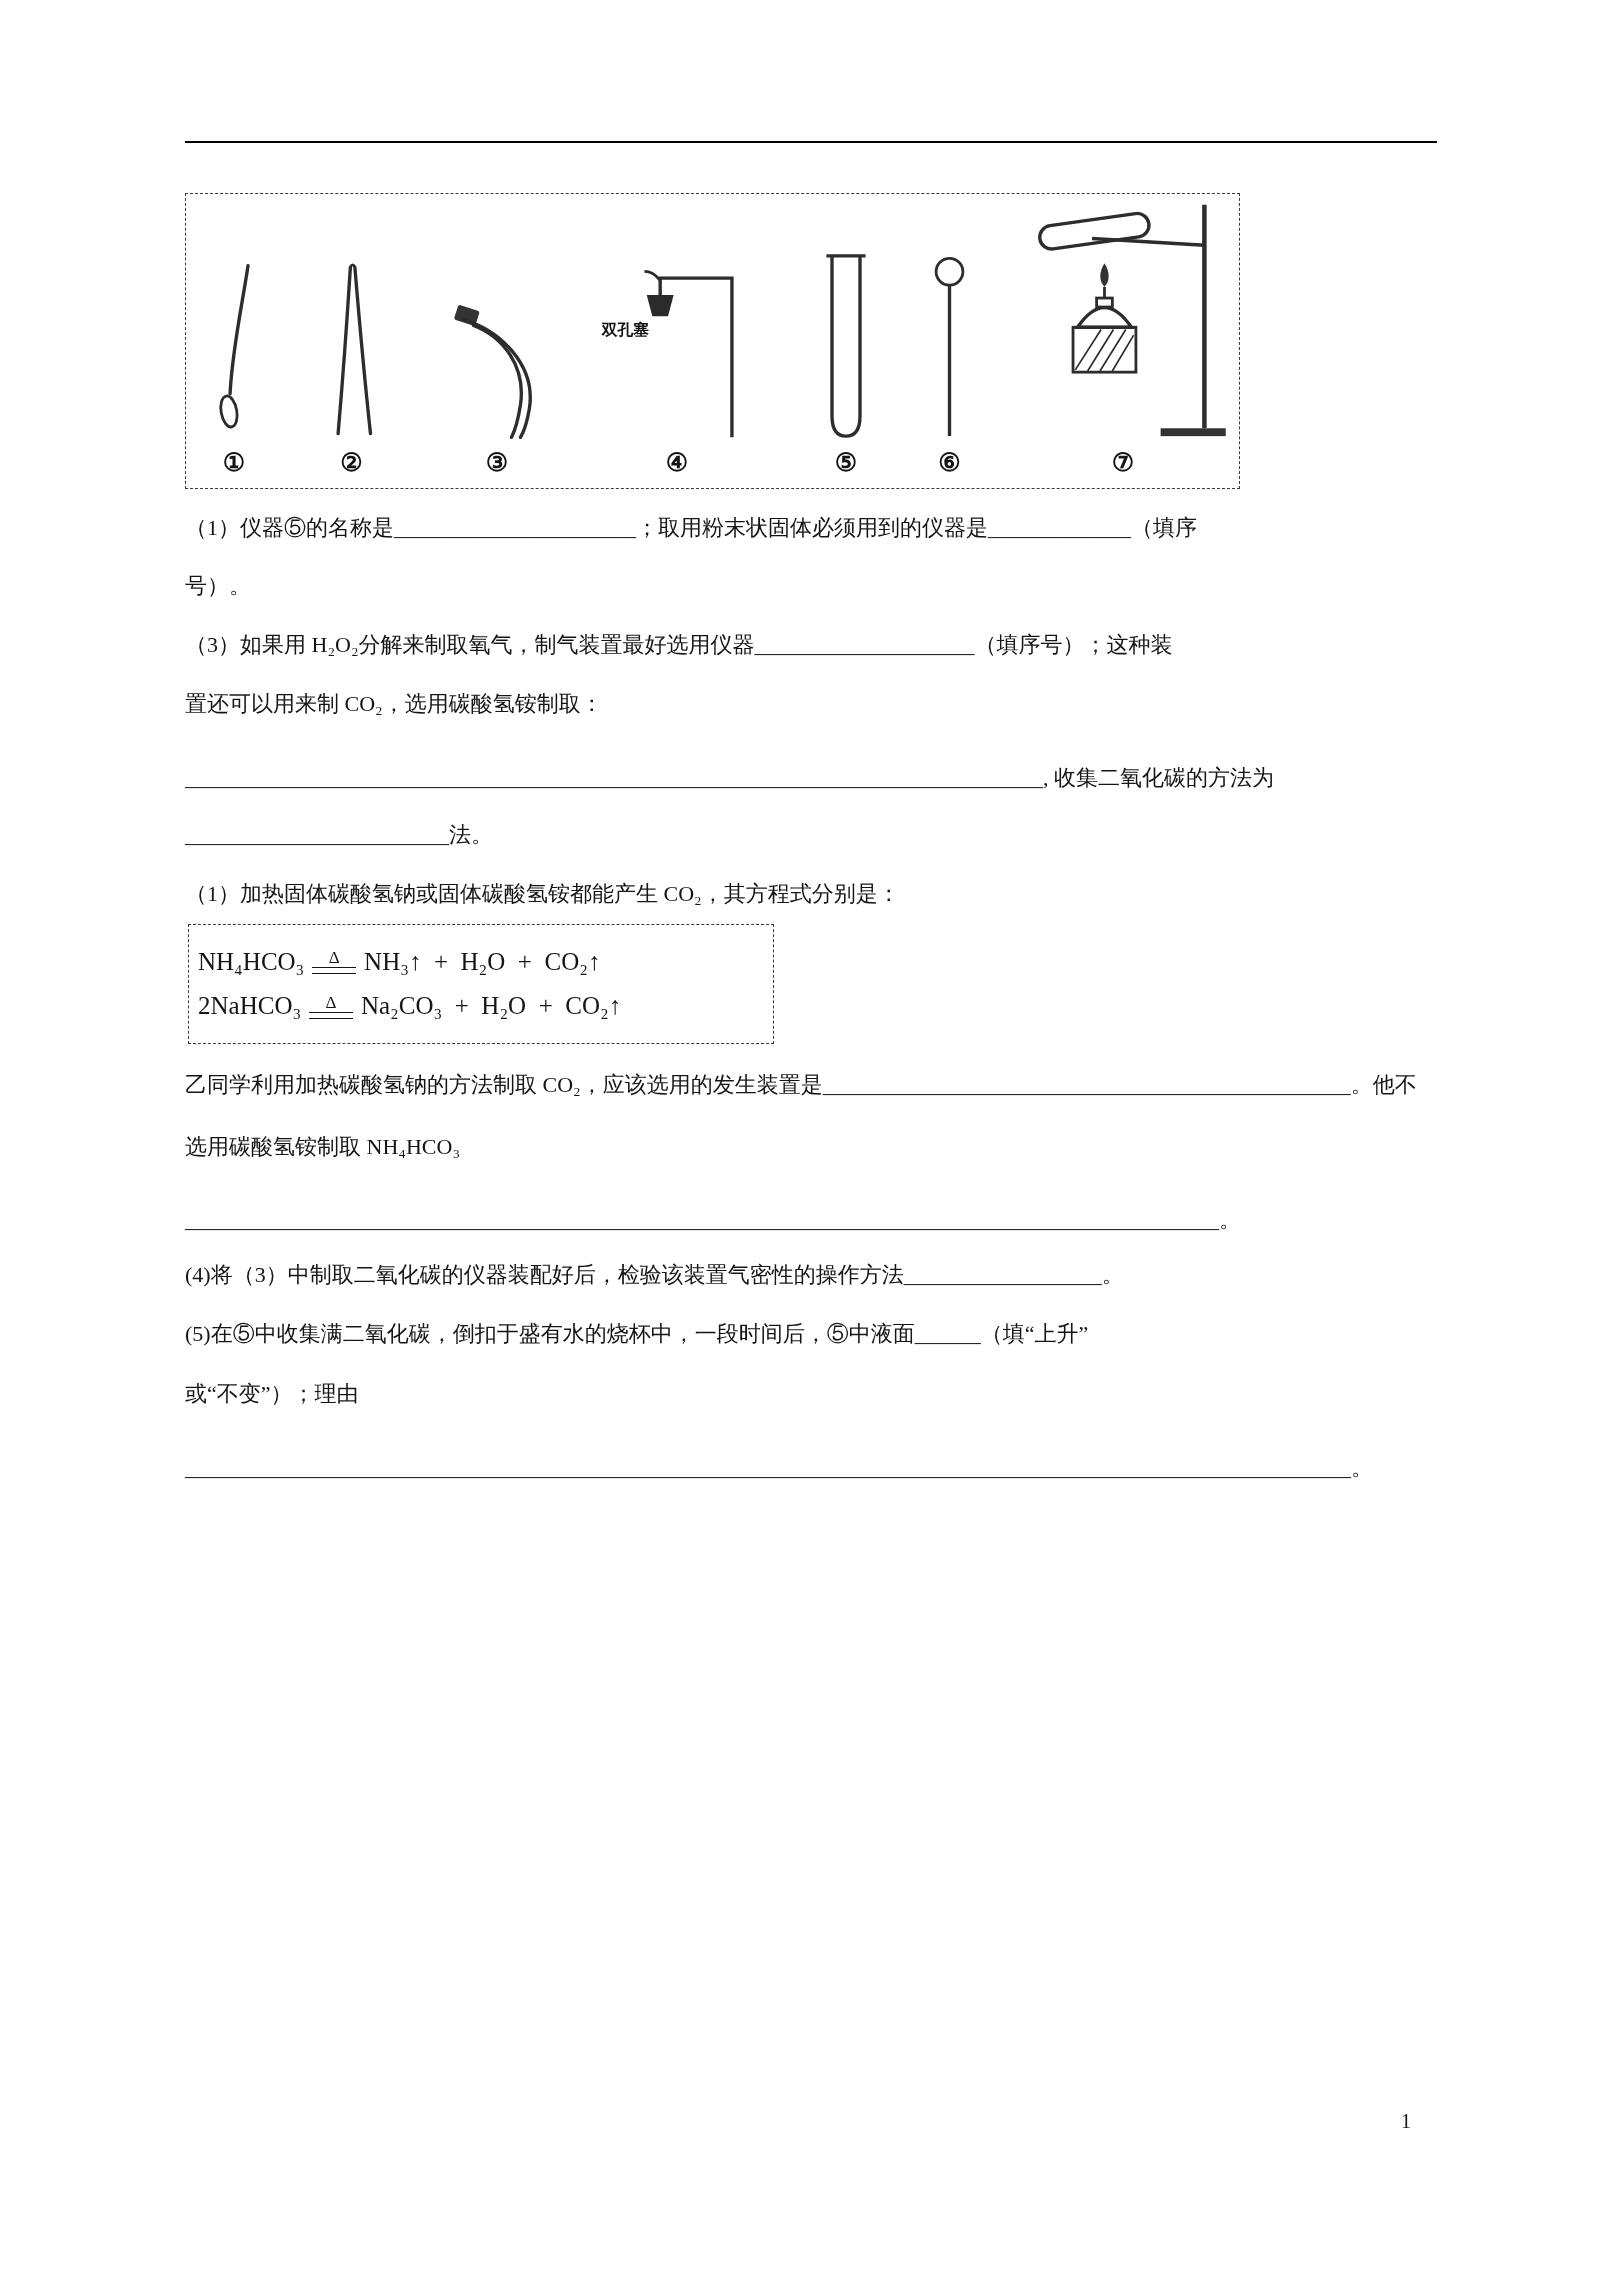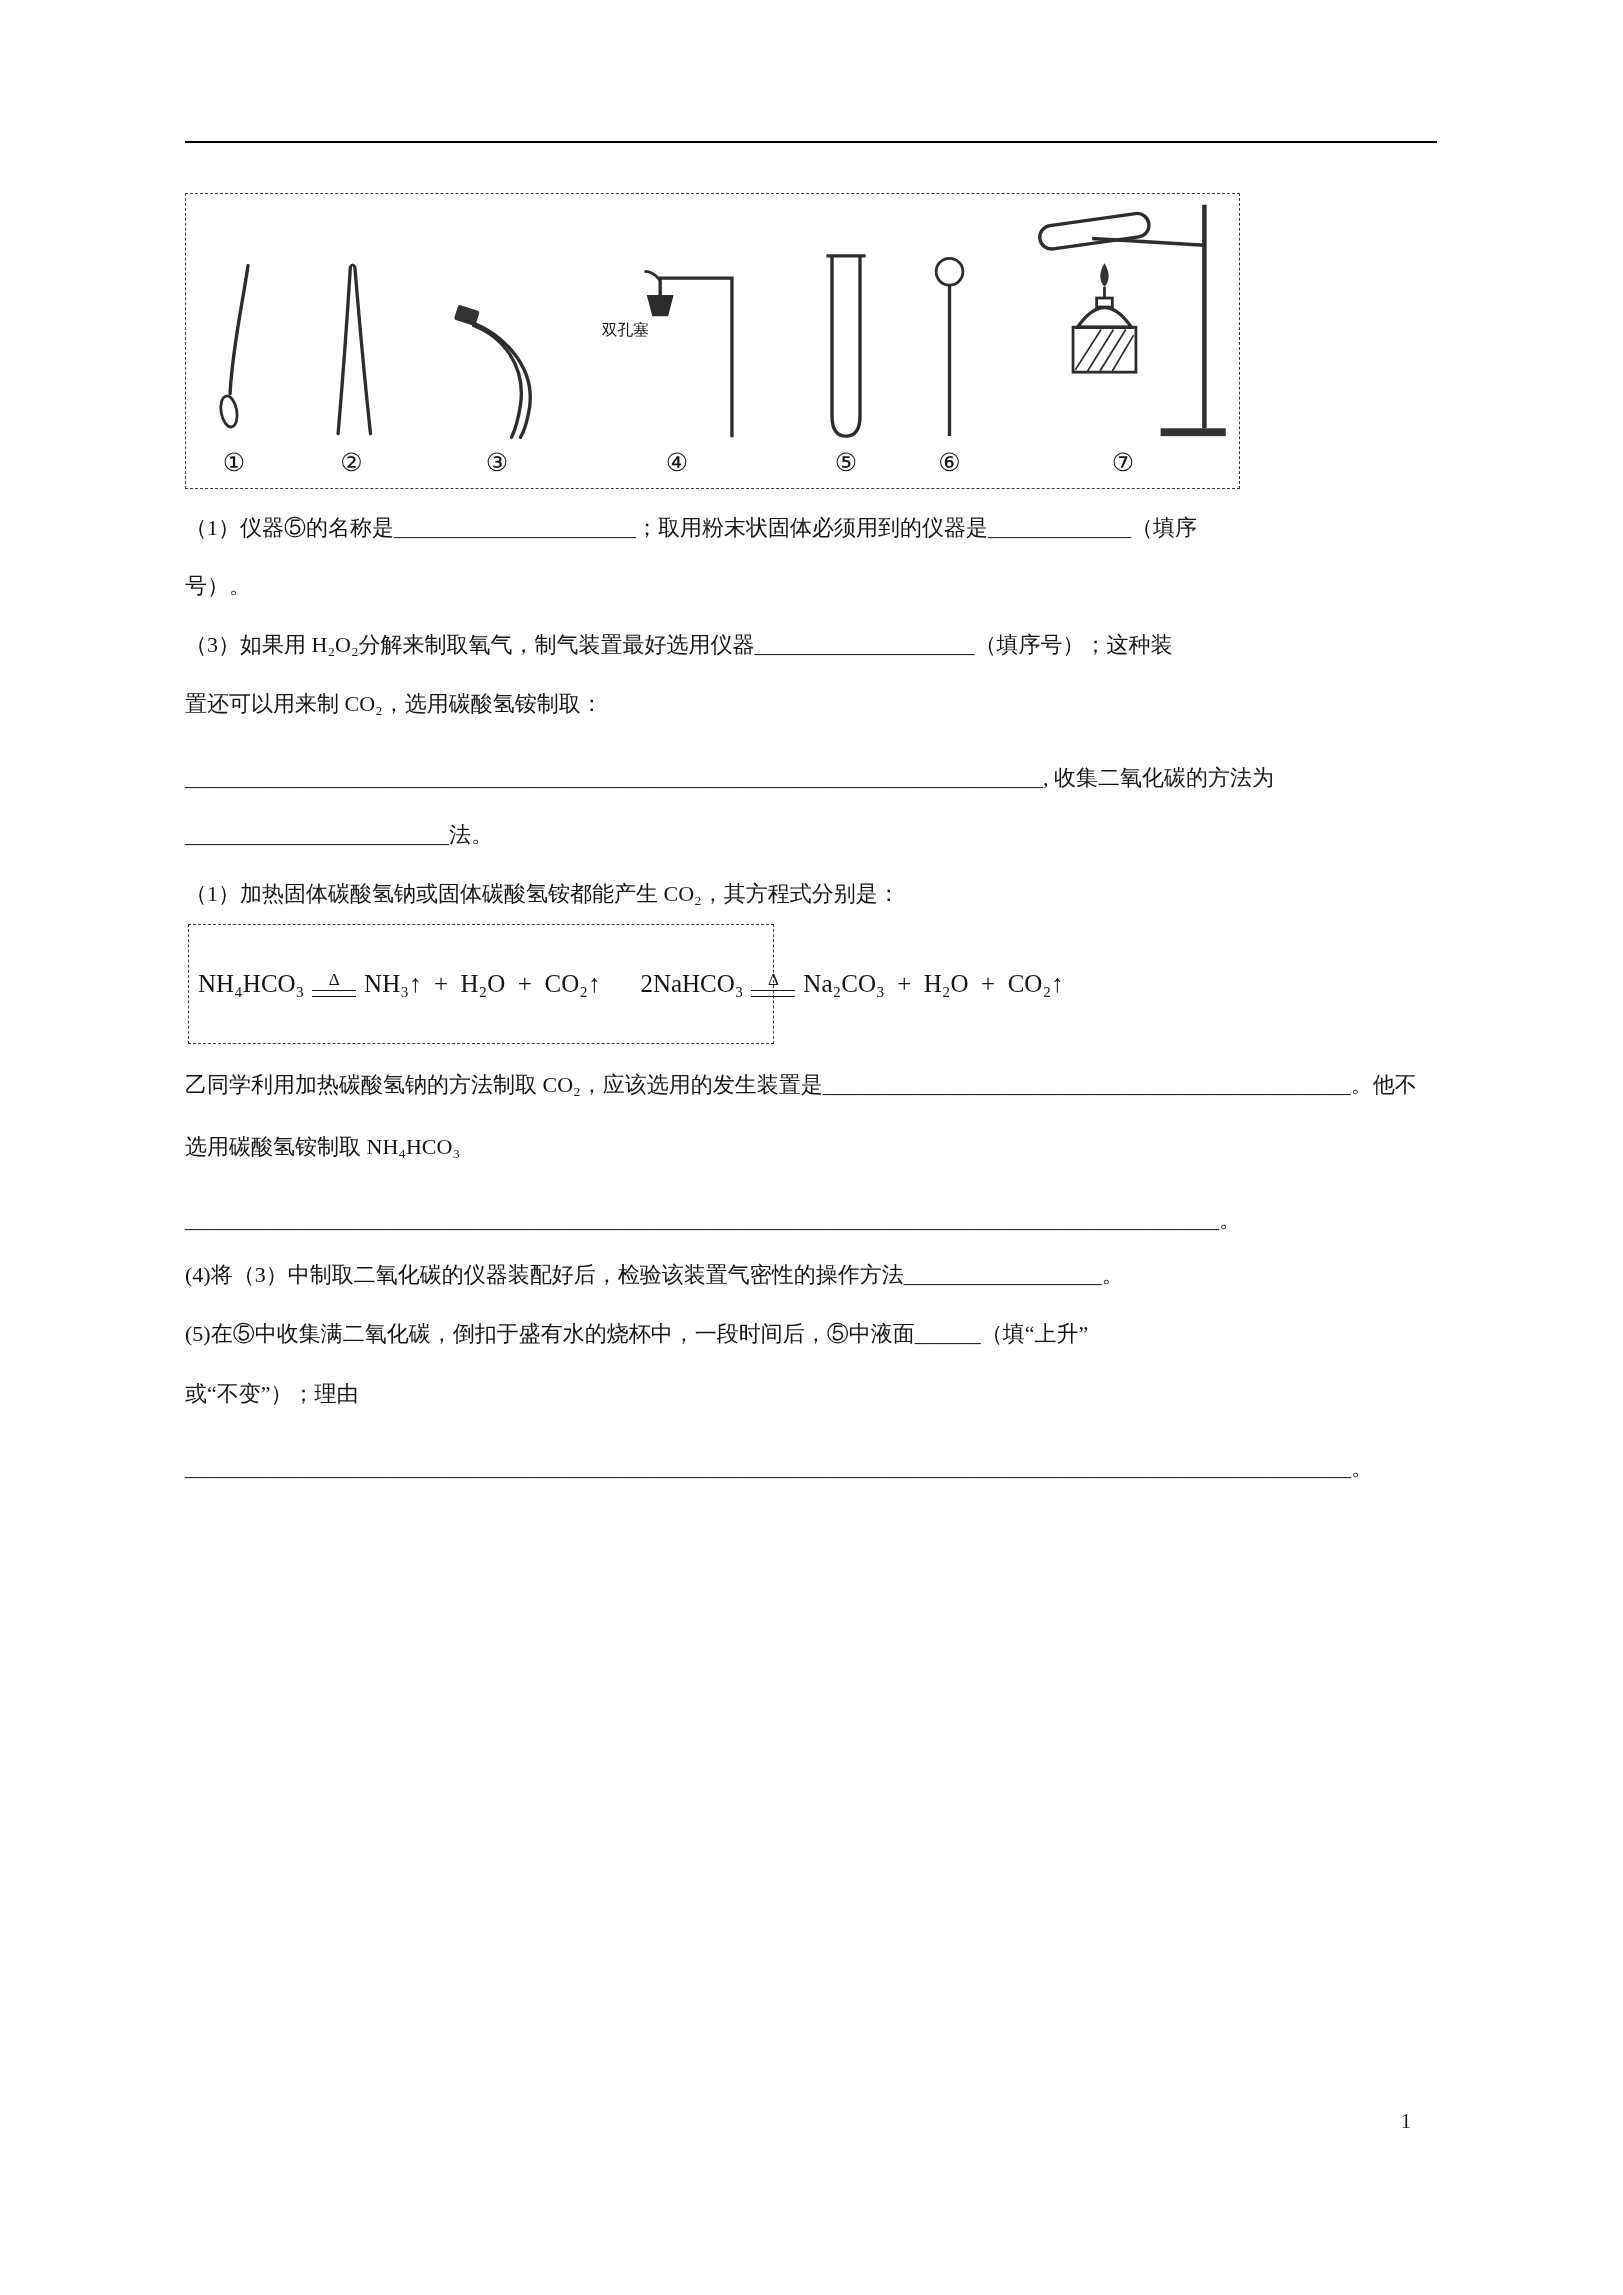--- a/index.html
+++ b/index.html
@@ -12,39 +12,39 @@
   .top-rule {
     position:absolute; left:185px; top:141px; width:1252px;
     border-top:2.2px solid #000;
   }
   .apparatus-box {
     position:absolute; left:185px; top:193px; width:1055px; height:296px;
     border:1.7px dashed #3a3a3a; box-sizing:border-box;
   }
   .app-cell {
     position:absolute; bottom:10px;
-    display:flex; flex-direction:column; align-items:center;
+    display:flex; flex-direction:column; align-items:center;font-weight:bold;
   }
   .cell1{left:17px;} .cell2{left:132px;} .cell3{left:255px;} .cell4{left:418px;}
   .cell5{left:629px;} .cell6{left:730px;} .cell7{left:833px;}
   .app-label { font-size:25px; line-height:1.2; margin-top:4.5px; }
   svg { display:block; }
   .stopper-note {
     position:absolute; left:-2.2px; bottom:137px; font-size:15.7px; color:#111;
     white-space:nowrap;
   }
   .line {
     position:absolute; left:185px; width:1301px;
     font-size:22px; line-height:1.35; white-space:pre;
   }
   .eq-box {
     position:absolute; left:188px; top:924px; width:586px; height:120px;
     border:1.7px dashed #3a3a3a; box-sizing:border-box;
     padding:5.6px 0 5.6px 9px;
-    display:flex; flex-direction:row; justify-content:space-evenly;gap:40px;
+    display:flex; flex-direction:column; justify-content:space-evenly;
   }
   .eq-row { display:flex; align-items:center; font-size:25px; white-space:pre; }
   .eq-cond { display:inline-flex; flex-direction:column; align-items:center; margin:0 7.9px; }
   .delta { font-size:17px; line-height:1; }
   .dbl {
     width:44px; height:5px;
     border-top:1.7px solid #161616; border-bottom:1.7px solid #161616; margin-top:1.1px;
   }
   .page-number { position:absolute; left:1401px; top:2110px; font-size:20px; }
 </style>

